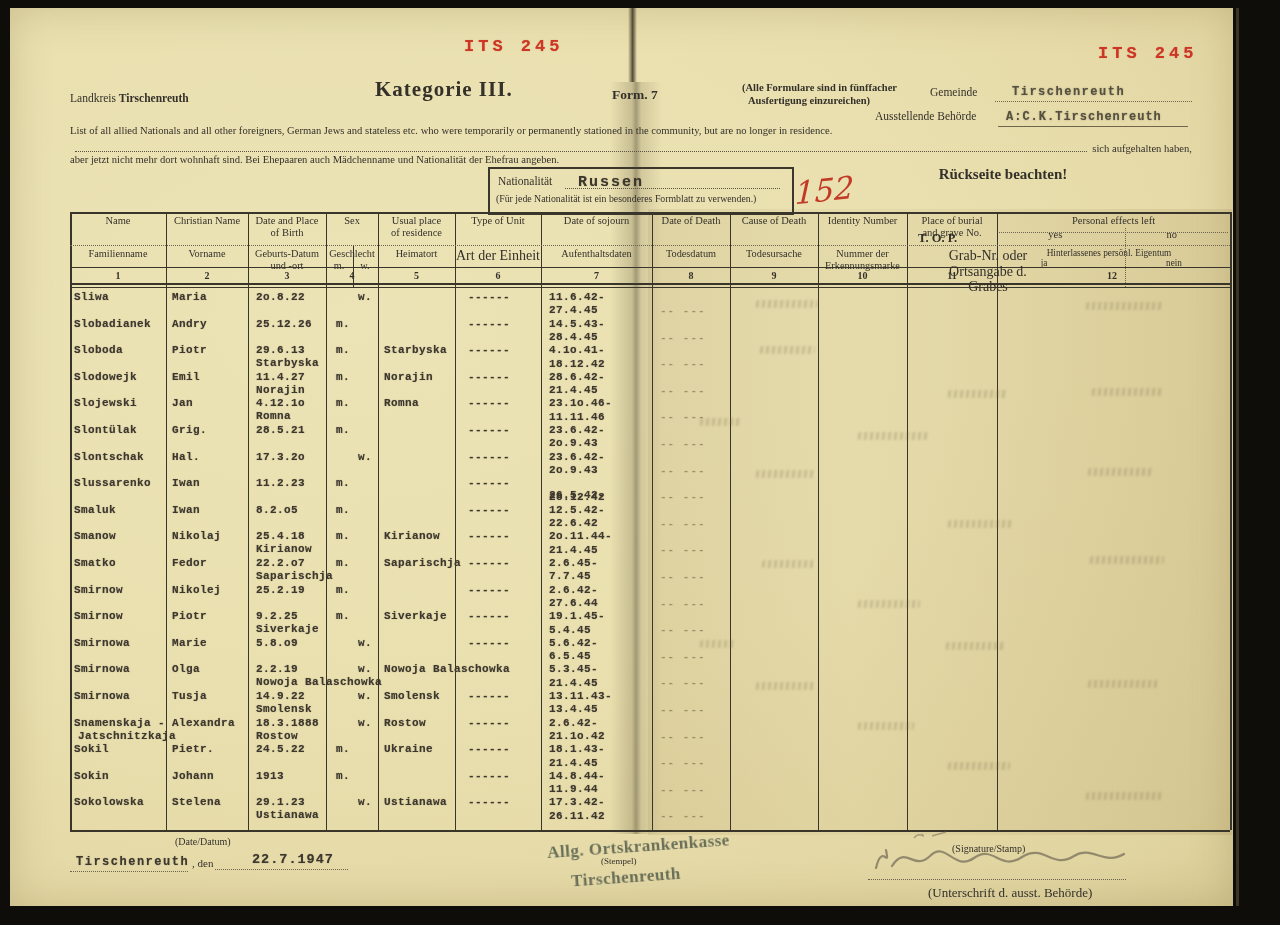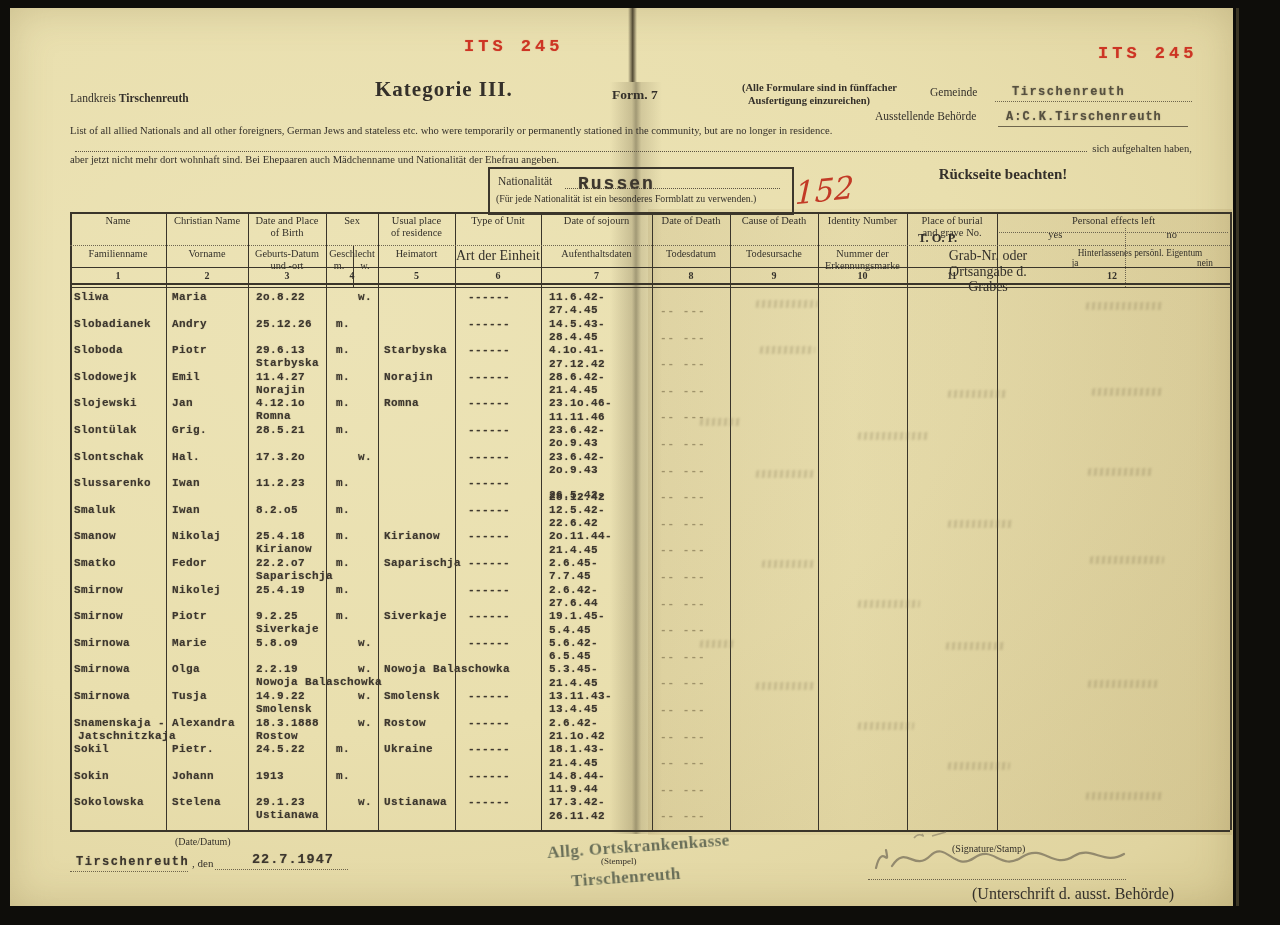--- a/index.html
+++ b/index.html
@@ -75,21 +75,21 @@
 
   <div class="abs printed" style="left:70px;top:125px;width:1122px;font-size:10.6px;white-space:nowrap;">List of all allied Nationals and all other foreigners, German Jews and stateless etc. who were temporarily or permanently stationed in the community, but are no longer in residence.</div>
   <div class="abs printed" style="left:70px;top:140px;width:1122px;font-size:10.6px;display:flex;align-items:baseline;">
     <span class="dotted-lead" style="flex:1;margin:0 5px;height:11px;"></span>
     <span style="white-space:nowrap;">sich aufgehalten haben,</span>
   </div>
   <div class="abs printed" style="left:70px;top:154px;font-size:10.6px;white-space:nowrap;">aber jetzt nicht mehr dort wohnhaft sind. Bei Ehepaaren auch Mädchenname und Nationalität der Ehefrau angeben.</div>
 
   <div class="abs" style="left:488px;top:167px;width:302px;height:44px;border:2px solid #3c372c;">
     <span class="abs printed" style="left:8px;top:6px;font-size:11.5px;">Nationalität</span>
-    <span class="abs typed" style="left:88px;top:5px;font-size:18px;letter-spacing:2px;">Russen</span>
+    <span class="abs typed" style="left:88px;top:5px;font-size:15px;letter-spacing:2px;">Russen</span>
     <span class="abs" style="left:75px;top:8px;width:215px;height:11px;border-bottom:1.3px dotted #5c5442;"></span>
     <span class="abs printed" style="left:6px;top:24px;font-size:9.8px;white-space:nowrap;">(Für jede Nationalität ist ein besonderes Formblatt zu verwenden.)</span>
   </div>
   <div class="abs hand-red" style="left:795px;top:172px;">152</div>
   <div class="abs printed" style="left:918px;top:166px;width:170px;text-align:center;font-size:15px;font-weight:700;">Rückseite beachten!</div>
   <div class="abs printed" style="left:918px;top:199px;width:170px;text-align:left;font-size:12.5px;font-weight:700;margin-top:32px;">T. O. P.</div>
 
   <div id="table-layer">
       <div class="vline" style="left:70px;top:212px;height:618px;width:1.8px;"></div>
       <div class="vline" style="left:166px;top:212px;height:618px;"></div>
@@ -200,21 +200,21 @@
         <div>Ortsangabe d. Grabes</div>
       </div>
       <div class="hnum" style="left:907px;top:270px;width:90px;">11</div>
       <div class="hcell" style="left:997px;top:215px;width:233px;">
         <div>Personal effects left</div>
         <div class="subrow" style="margin-top: 2px;">
           <span>yes</span>
           <span>no</span>
         </div>
       </div>
-      <div class="hcell" style="left:1010px;top:248px;width:260px;font-size:9.3px;">
+      <div class="hcell" style="left:979px;top:248px;width:260px;font-size:9.3px;">
         <div>Hinterlassenes persönl. Eigentum</div>
         <div class="subrow">
           <span>ja</span>
           <span>nein</span>
         </div>
       </div>
       <div class="hnum" style="left:997px;top:270px;width:230px;">12</div>
       <div style="position:absolute;left:0;top:291px;width:1280px;height:26.6px;">
         <span class="typed row-text" style="left: 74px; top: 0px;">Sliwa</span>
         <span class="typed row-text" style="left: 172px; top: 0px;">Maria</span>
@@ -237,21 +237,21 @@
       </div>
       <div style="position:absolute;left:0;top:344.2px;width:1280px;height:26.6px;">
         <span class="typed row-text" style="left: 74px; top: 0px;">Sloboda</span>
         <span class="typed row-text" style="left: 172px; top: 0px;">Piotr</span>
         <span class="typed row-text" style="left: 256px; top: 0px;">29.6.13</span>
         <span class="typed row-text" style="left: 256px; top: 13px;">Starbyska</span>
         <span class="typed row-text" style="left: 336px; top: 0px;">m.</span>
         <span class="typed row-text" style="left: 384px; top: 0px;">Starbyska</span>
         <span class="typed row-text" style="left: 468px; top: 0px;">------</span>
         <span class="typed row-text" style="left: 549px; top: 0px;">4.1o.41-</span>
-        <span class="typed row-text" style="left: 549px; top: 13.4px;">27.12.42</span>
+        <span class="typed row-text" style="left: 549px; top: 13.4px;">18.12.42</span>
         <span class="ghost-dash" style="left: 660px; top: 14px;">-- ---</span>
       </div>
       <div style="position:absolute;left:0;top:370.8px;width:1280px;height:26.6px;">
         <span class="typed row-text" style="left: 74px; top: 0px;">Slodowejk</span>
         <span class="typed row-text" style="left: 172px; top: 0px;">Emil</span>
         <span class="typed row-text" style="left: 256px; top: 0px;">11.4.27</span>
         <span class="typed row-text" style="left: 256px; top: 13px;">Norajin</span>
         <span class="typed row-text" style="left: 336px; top: 0px;">m.</span>
         <span class="typed row-text" style="left: 384px; top: 0px;">Norajin</span>
         <span class="typed row-text" style="left: 468px; top: 0px;">------</span>
@@ -331,21 +331,21 @@
         <span class="typed row-text" style="left: 336px; top: 0px;">m.</span>
         <span class="typed row-text" style="left: 384px; top: 0px;">Saparischja</span>
         <span class="typed row-text" style="left: 468px; top: 0px;">------</span>
         <span class="typed row-text" style="left: 549px; top: 0px;">2.6.45-</span>
         <span class="typed row-text" style="left: 549px; top: 13.4px;">7.7.45</span>
         <span class="ghost-dash" style="left: 660px; top: 14px;">-- ---</span>
       </div>
       <div style="position:absolute;left:0;top:583.6px;width:1280px;height:26.6px;">
         <span class="typed row-text" style="left: 74px; top: 0px;">Smirnow</span>
         <span class="typed row-text" style="left: 172px; top: 0px;">Nikolej</span>
-        <span class="typed row-text" style="left: 256px; top: 0px;">25.4.19</span>
+        <span class="typed row-text" style="left: 256px; top: 0px;">25.2.19</span>
         <span class="typed row-text" style="left: 336px; top: 0px;">m.</span>
         <span class="typed row-text" style="left: 468px; top: 0px;">------</span>
         <span class="typed row-text" style="left: 549px; top: 0px;">2.6.42-</span>
         <span class="typed row-text" style="left: 549px; top: 13.4px;">27.6.44</span>
         <span class="ghost-dash" style="left: 660px; top: 14px;">-- ---</span>
       </div>
       <div style="position:absolute;left:0;top:610.2px;width:1280px;height:26.6px;">
         <span class="typed row-text" style="left: 74px; top: 0px;">Smirnow</span>
         <span class="typed row-text" style="left: 172px; top: 0px;">Piotr</span>
         <span class="typed row-text" style="left: 256px; top: 0px;">9.2.25</span>
@@ -473,14 +473,14 @@
     <div class="stamp-green" style="font-size:17px;margin-top:10px;padding-left:22px;">Tirschenreuth</div>
   </div>
   <div class="abs printed" style="left:601px;top:856px;font-size:9px;">(Stempel)</div>
 
   <svg class="abs" style="left:862px;top:828px;" width="290" height="56">
     <path d="M14,40 C20,14 28,42 24,22 M30,38 C44,16 52,44 68,28 C84,12 92,44 112,30 C132,16 138,44 160,29 C182,15 190,42 212,28 C230,17 242,38 262,26" fill="none" stroke="rgba(120,112,92,.75)" stroke-width="2.2" stroke-linecap="round"></path>
     <path d="M52,10 C58,2 64,12 60,6 M70,8 L84,4" fill="none" stroke="rgba(120,112,92,.55)" stroke-width="1.6"></path>
   </svg>
   <div class="abs printed" style="left:952px;top:843px;font-size:10px;">(Signature/Stamp)</div>
   <div class="underline-typed" style="left:868px;top:866px;width:258px;height:13px;border-bottom-style:dotted;"></div>
-  <div class="abs printed" style="left:972px;top:885px;font-size:16px;">(Unterschrift d. ausst. Behörde)</div>
+  <div class="abs printed" style="left:928px;top:885px;font-size:13px;">(Unterschrift d. ausst. Behörde)</div>
 </div>
 
 </body></html>

